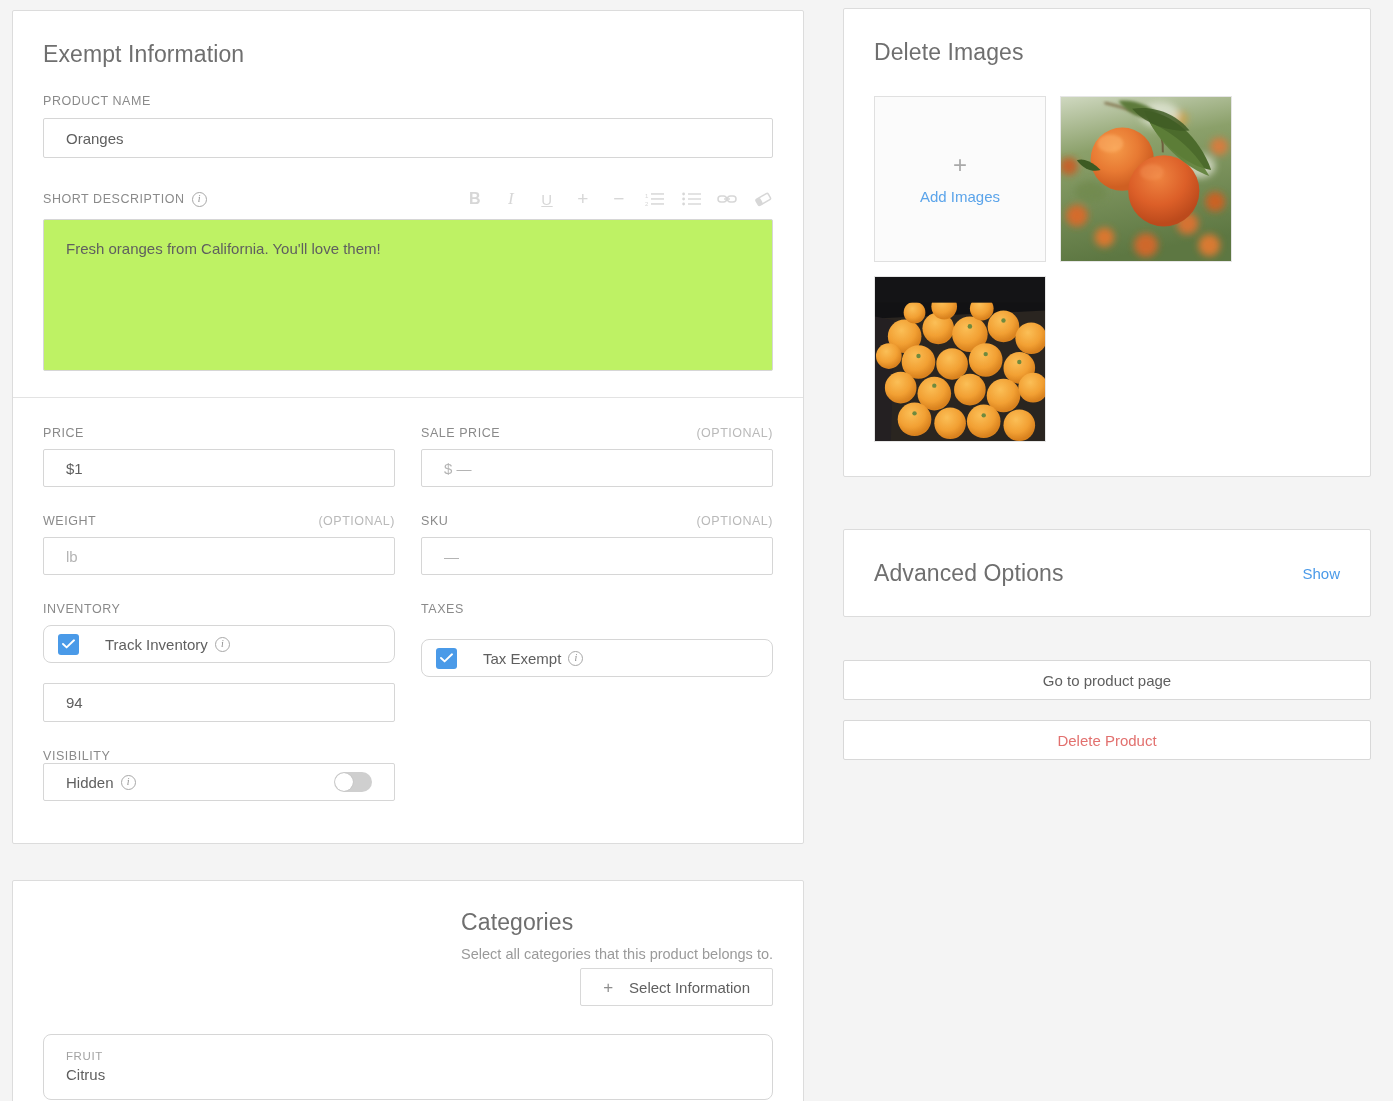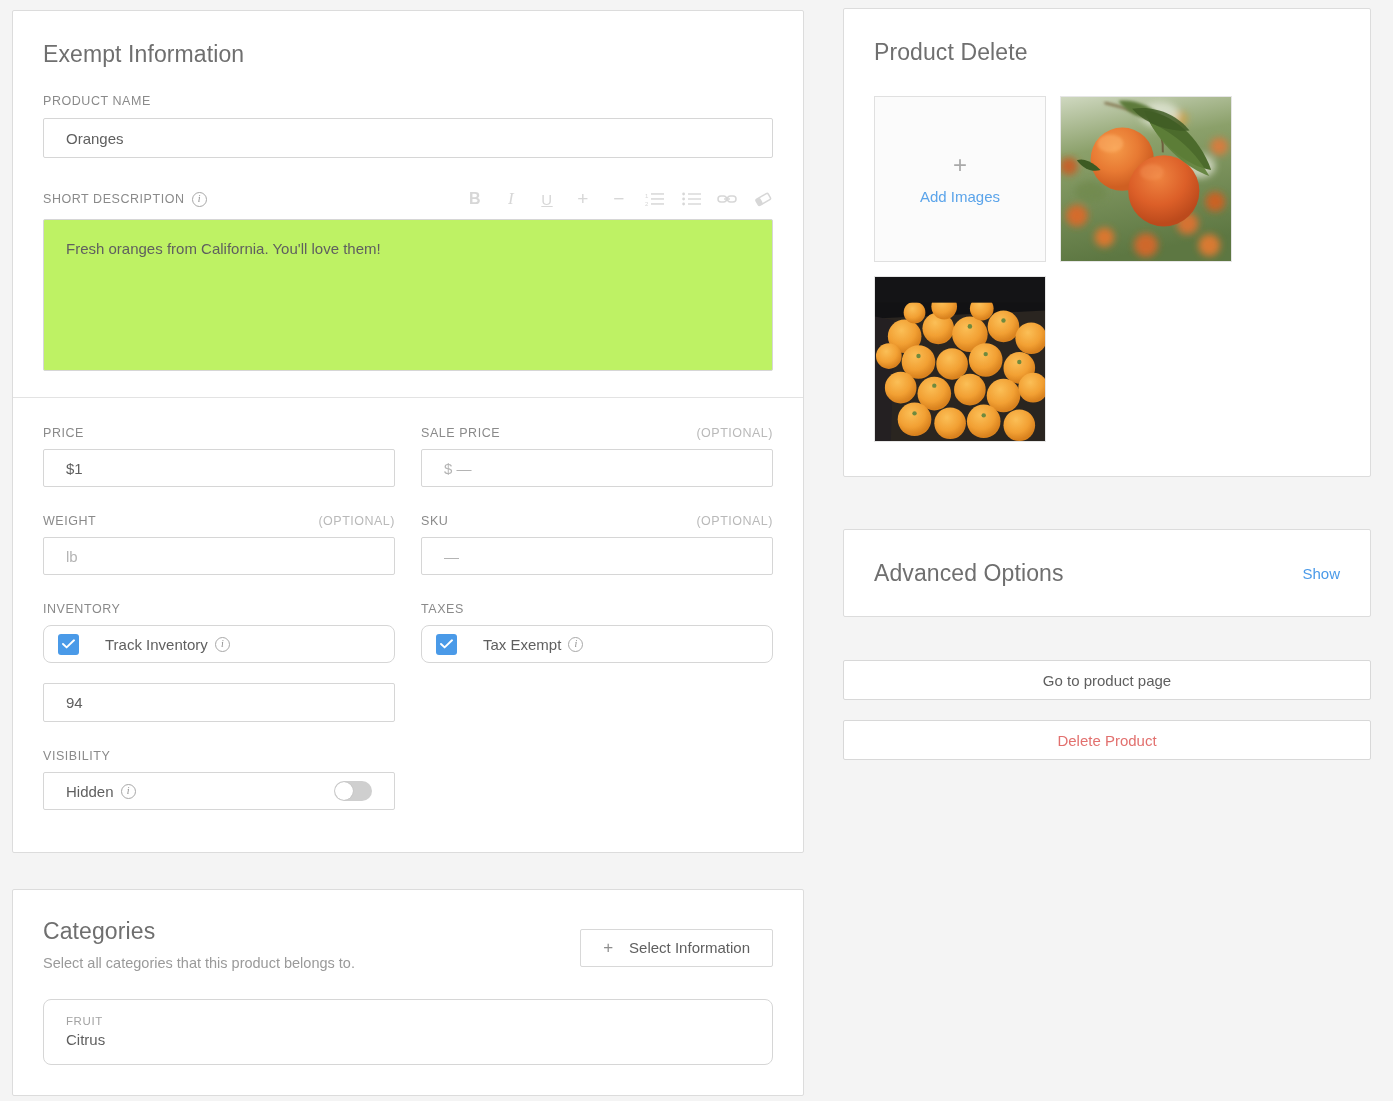--- a/index.html
+++ b/index.html
@@ -371,21 +371,21 @@
                 <span class="info-icon">i</span>
               </span>
             </div>
             <div class="input" style="margin-top:20px;height:39px;">
               <span>94</span>
             </div>
 
             <div class="field-label" style="margin-top:27px;">
               <span>VISIBILITY</span>
             </div>
-            <div class="toggle-field" style="margin-top:9px;">
+            <div class="toggle-field" style="">
               <span class="toggle-label">
                 <span>Hidden</span>
                 <span class="info-icon">i</span>
               </span>
               <div class="toggle">
                 <div class="knob"></div>
               </div>
             </div>
           </div>
 
@@ -402,39 +402,39 @@
               <span>SKU</span>
               <span class="optional">(OPTIONAL)</span>
             </div>
             <div class="input placeholder" style="margin-top:9px;">
               <span>—</span>
             </div>
 
             <div class="field-label" style="margin-top:27px;">
               <span>TAXES</span>
             </div>
-            <div class="check-field" style="margin-top:9px;">
+            <div class="check-field" style="margin-top:23px;">
               <div class="checkbox">
                 <svg width="13" height="10" viewBox="0 0 13 10">
                   <path d="M1 5 L4.6 8.4 L12 1.3" fill="none" stroke="#fff" stroke-width="1.9" stroke-linecap="round" stroke-linejoin="round"></path>
                 </svg>
               </div>
               <span class="check-label">
                 <span>Tax Exempt</span>
                 <span class="info-icon">i</span>
               </span>
             </div>
           </div>
 
         </div>
       </div>
     </div>
 
     <div class="card" style="margin-top:36px;padding:28px 30px 30px 30px;">
-      <div style="display:flex;align-items:center;">
+      <div style="display:flex;align-items:flex-end;flex-direction:column;">
         <div style="flex:1;">
           <div class="card-title">Categories</div>
           <div style="font-size:14.5px;color:#9a9a9a;margin-top:10px;">Select all categories that this product belongs to.</div>
         </div>
         <button class="select-cat-btn" style="margin-top:6px;">
           <span style="font-size:17px;color:#8d8d8d;font-weight:300;line-height:1;">+</span>
           <span>Select Information</span>
         </button>
       </div>
 
@@ -442,21 +442,21 @@
         <div class="parent">FRUIT</div>
         <div class="child">Citrus</div>
       </div>
     </div>
 
   </div>
 
   <div class="col-right">
 
     <div class="card" style="padding:30px 30px 34px 30px;">
-      <div class="card-title">Product Delete</div>
+      <div class="card-title">Delete Images</div>
 
       <div class="img-grid" style="margin-top:30px;">
 
         <div class="add-images">
           <div class="add-plus">+</div>
           <div class="add-text">Add Images</div>
         </div>
 
         <div class="thumb">
           <svg viewBox="0 0 172 166" preserveAspectRatio="xMidYMid slice">

